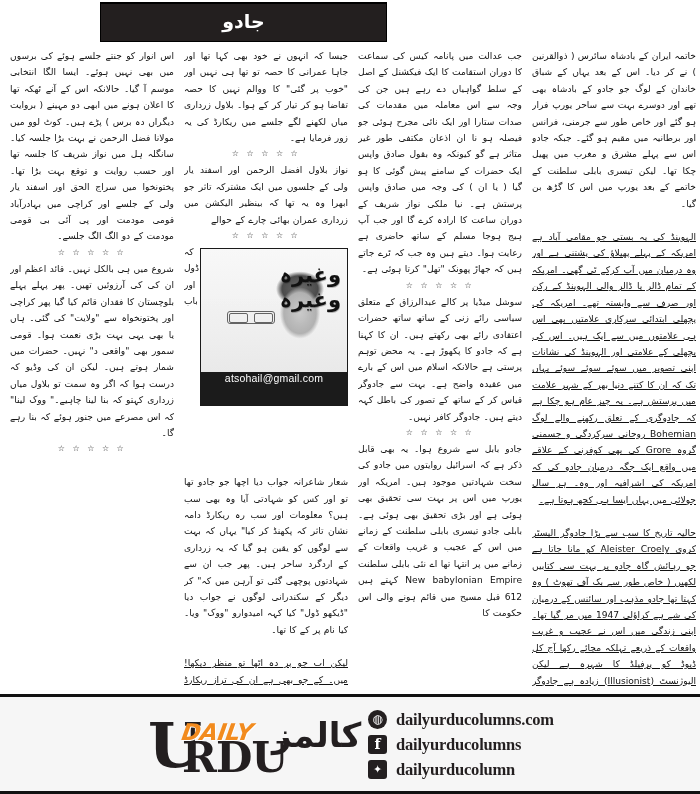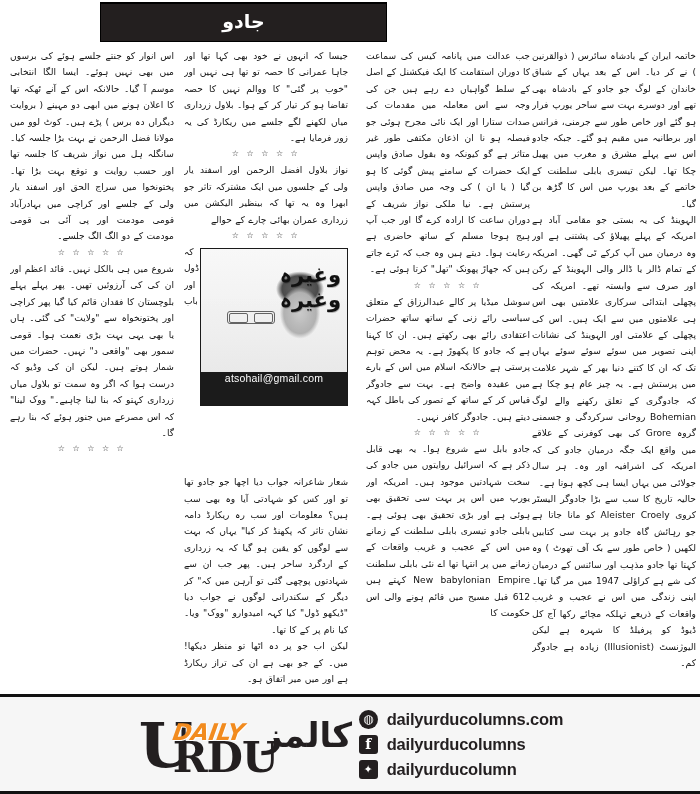--- a/index.html
+++ b/index.html
@@ -63,36 +63,36 @@
     direction: rtl;
   }
   .col {
     position: absolute;
     top: 0;
     width: 164px;
     height: 640px;
     overflow: hidden;
   }
   .col-1 { right: 0px; }
-  .col-2 { right: 166px; }
+  .col-2 { right: 174px; }
   .col-3 { right: 348px; }
   .col-4 { right: 522px; }
 
   .para {
     font-family: "DejaVu Sans", "Liberation Sans", sans-serif;
     font-size: 9.1px;
     line-height: 16.4px;
     text-align: justify;
     text-align-last: right;
     color: #111;
     margin: 0 0 0 0;
     word-spacing: 0.5px;
     unicode-bidi: isolate;
   }
-  .para + .para { margin-top: 0; }
+  .para + .para { margin-top: 17px; text-decoration: underline; }
 
   .stars {
     text-align: center;
     font-size: 8px;
     line-height: 14px;
     letter-spacing: 2.5px;
     color: #222;
     margin: 1px 0 1px 0;
     direction: ltr;
   }
@@ -312,21 +312,21 @@
     border-radius: 3px;
     font-family: "DejaVu Serif", "Liberation Serif", serif;
     font-size: 14px;
   }
   .ic-tw {
     background: #231f20;
     border-radius: 3px;
     font-size: 11px;
   }
   .social-text {
-    font-family: Liberation Sans, sans-serif;
+    font-family: Liberation Serif, serif;
     font-size: 16.5px;
     font-weight: bold;
     color: #231f20;
     letter-spacing: -0.2px;
     line-height: 19px;
   }
 </style>
 </head>
 <body>
 

